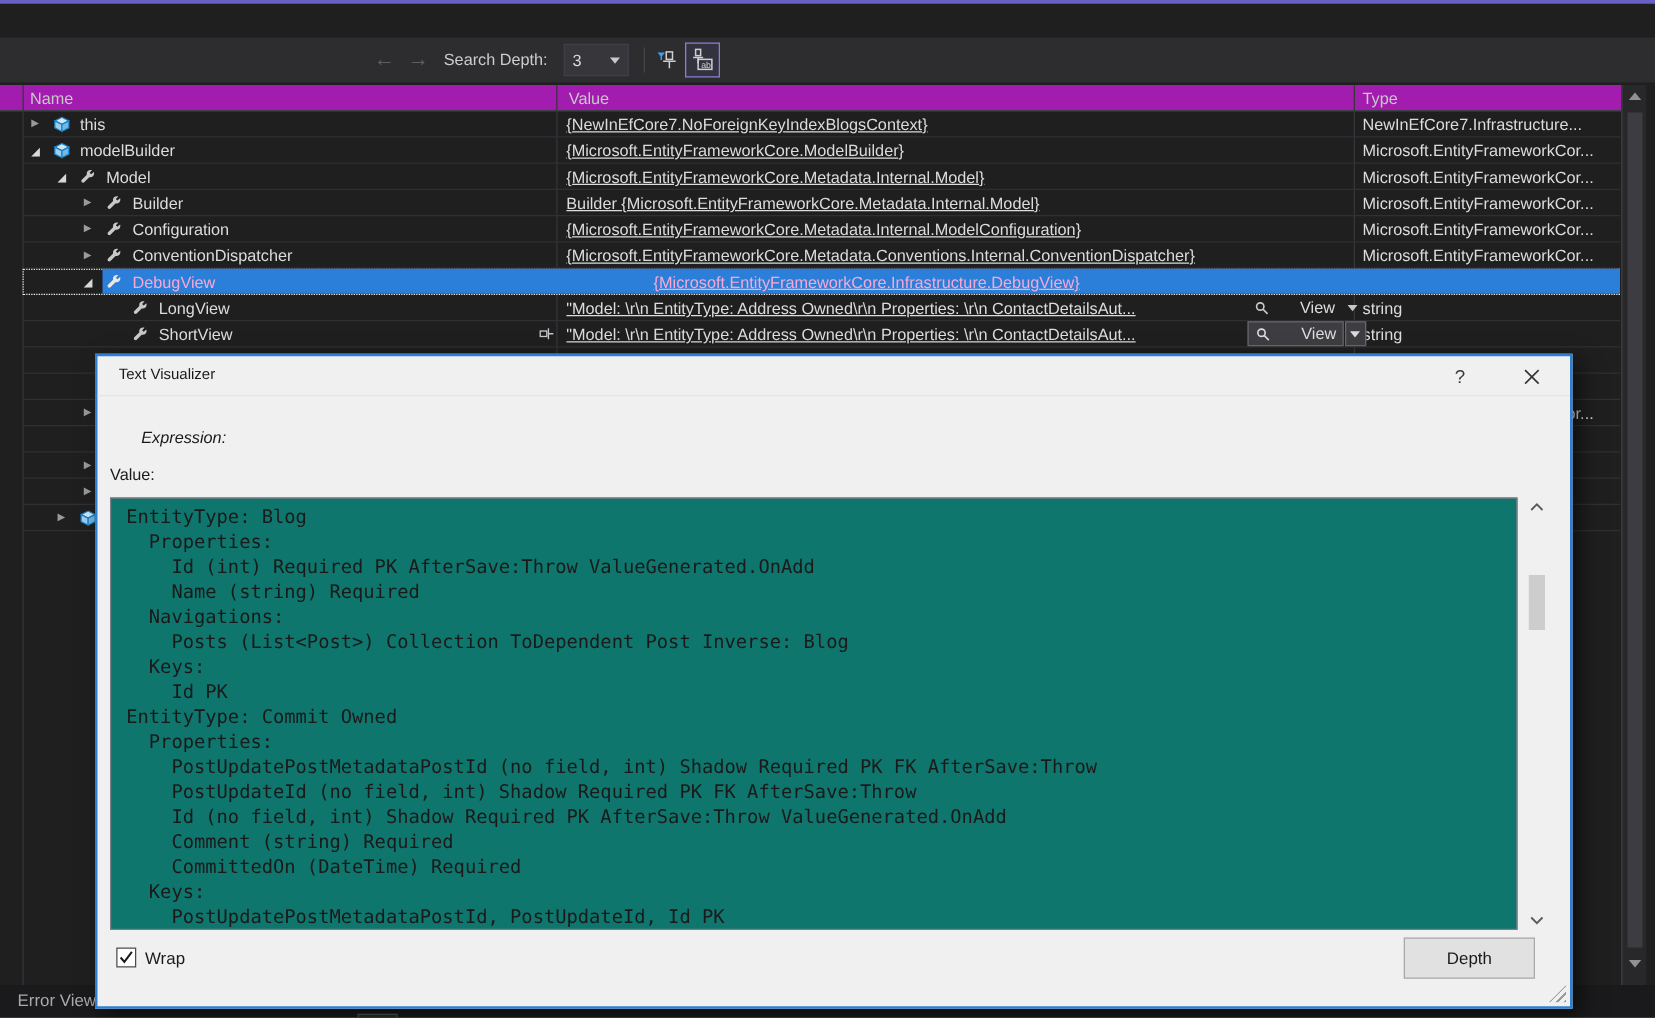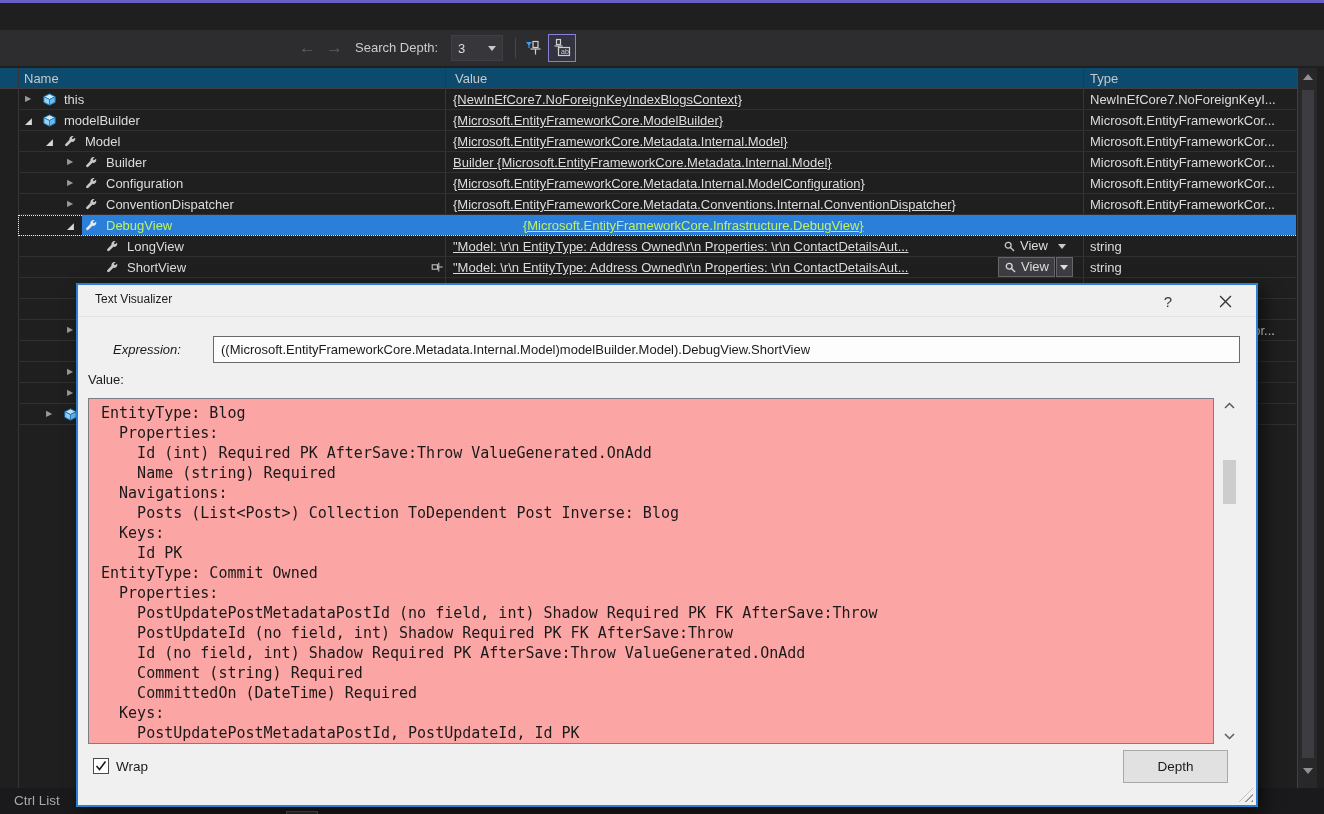--- a/index.html
+++ b/index.html
@@ -28,44 +28,44 @@
   .sb-chev{display:flex;align-items:center;margin-right:6px;}
   .navarrow{position:absolute;top:6px;font-size:17px;color:#5F5F5F;line-height:24px;}
   .depth-label{position:absolute;left:355px;top:0;height:36px;line-height:36px;font-size:13px;color:#CCCCCC;}
   .depth-select{position:absolute;left:451px;top:5px;width:52px;height:26px;background:#37373B;
                 border:1px solid #3F3F46;display:flex;align-items:center;padding:0 6px;}
   .depth-select .val{flex:1;font-size:13px;color:#DCDCDC;}
   .tsep{position:absolute;left:515px;top:8px;width:1px;height:20px;background:#46464A;}
   .pinbtn{position:absolute;top:4px;width:28px;height:28px;display:flex;align-items:center;justify-content:center;}
   .pinbtn.sel{border:1px solid #8A7FD6;background:#333340;}
   
-  .ghead{position:absolute;left:0;top:68px;width:1297px;height:21px;background:#0c4a6e;
+  .ghead{position:absolute;left:0;top:68px;width:1297px;height:21px;background:#a21caf;
          border-bottom:1px solid #3F3F46;font-size:13px;color:#C8C8C8;}
   .ghead span{position:absolute;top:3px;}
   .vline{position:absolute;top:68px;height:720px;width:1px;background:#36363A;z-index:1;}
   .row{position:absolute;left:18px;width:1278px;height:21px;border-bottom:1px solid #303034;
        z-index:2;font-size:13px;color:#DCDCDC;}
   .row.selected{outline:1px dotted #E8E8E8;outline-offset:-1px;}
   .selbg{position:absolute;left:64px;right:0;top:0;bottom:0;background:#2B7FD9;}
-  .row.selected .cell,.row.selected .cname{color:#bef264;position:relative;}
+  .row.selected .cell,.row.selected .cname{color:#f9a8d4;position:relative;}
   .exp{position:absolute;top:3px;font-size:8px;color:#9A9A9A;line-height:14px;}
   .exp.e{color:#D8D8D8;font-size:9px;top:4px;}
   .exp0{left:7px}.exp1{left:28px}.exp2{left:49px}
   .ric{position:absolute;top:3px;width:15px;height:15px;}
   .ico0{left:24px}.ico1{left:45px}.ico2{left:66px}.ico3{left:87px}
   .cname{position:absolute;top:3px;white-space:nowrap;}
   .nm0{left:46px}.nm1{left:67px}.nm2{left:88px}.nm3{left:109px}
   .cell{position:absolute;top:3px;white-space:nowrap;overflow:hidden;}
   .cvalue{left:435px;width:625px;text-decoration:underline;}
   .cvalue.short{width:538px;}
   .ctype{left:1072px;width:208px;}
   .viewgrp{position:absolute;left:980px;top:0;height:20px;display:flex;align-items:center;z-index:3;}
   .view-main{display:flex;align-items:center;gap:4px;height:20px;padding:0 5px;}
   .view-main.active{background:#3E3E42;border:1px solid #66666B;}
-  .view-label{font-size:13px;color:#DCDCDC;position:relative;top:-1px;}
+  .view-label{font-size:13px;color:#DCDCDC;position:relative;top:-1px;margin-left:20px;}
   .view-chev{width:17px;height:20px;display:flex;align-items:center;justify-content:center;margin-left:1px;}
   .view-chev.active{background:#3E3E42;border:1px solid #66666B;}
   .rowpin{position:absolute;left:412px;top:3px;}
   
   .vscroll{position:absolute;left:1297px;top:68px;width:20px;height:720px;background:#28282B;
            border-left:1px solid #3F3F46;z-index:2;}
   .vthumb{position:absolute;left:4px;top:22px;width:12px;height:668px;background:#3C3C41;}
   .scroll-ic{position:absolute;left:0;width:20px;display:flex;justify-content:center;}
   .tri-up{width:0;height:0;border-left:5px solid transparent;border-right:5px solid transparent;
           border-bottom:6px solid #909095;}
@@ -80,21 +80,21 @@
           border:2px solid #2D7FD4;box-shadow:6px 6px 16px rgba(0,0,0,.55);z-index:10;color:#1A1A1A;}
   .dtitle{position:absolute;left:17px;top:7px;font-size:12px;color:#1A1A1A;}
   .dhelp{position:absolute;left:1078px;top:5px;width:24px;height:22px;font-size:15px;color:#3A3A3A;
          display:flex;align-items:center;justify-content:center;}
   .dclose{position:absolute;left:1134px;top:5px;width:26px;height:22px;display:flex;align-items:center;justify-content:center;}
   .dtline{position:absolute;left:0;top:31px;width:100%;height:1px;background:#E4E4E4;}
   .dlabel{position:absolute;font-size:13px;color:#1A1A1A;}
   .dexpr{position:absolute;left:135px;top:51px;width:1027px;height:27px;border:1px solid #696969;
          background:#FDFDFD;font-size:13px;color:#1B1B1B;padding:0 7px;outline:none;
          font-family:"Liberation Sans",sans-serif;}
-  .textpane{position:absolute;left:10px;top:113px;width:1126px;height:346px;background:#fca5a5;
+  .textpane{position:absolute;left:10px;top:113px;width:1126px;height:346px;background:#0f766e;
             border:1px solid #7A7E87;overflow:hidden;}
   .textpane pre{margin:0;padding:4px 8px 0 12px;font-family:"DejaVu Sans Mono","Liberation Mono",monospace;
                 font-size:15px;line-height:20px;color:#1A1A1A;white-space:pre;}
   .dscroll{position:absolute;left:1143px;top:113px;width:17px;height:346px;background:#F0F0F0;}
   .dthumb{position:absolute;left:2px;top:62px;width:13px;height:44px;background:#CDCDCD;}
   .dsic{position:absolute;left:0;width:17px;display:flex;justify-content:center;}
   .wrapbox{position:absolute;left:15px;top:473px;width:16px;height:16px;background:#FFFFFF;
            border:1px solid #4A4A4A;display:flex;align-items:center;justify-content:center;}
   .wrapbox .checkmark{display:none;}
   .wrapbox.checked .checkmark{display:block;}
@@ -155,21 +155,21 @@
 
   <div class="row" style="top:89px;">
     <span class="exp exp0">▶</span>
     <span class="ric ico0"><svg width="15" height="15" viewBox="0 0 16 16">
           <polygon points="8,2 14,5 8,8 2,5" fill="#CFE8F6" stroke="#1C80C4"></polygon>
           <polygon points="2,5 8,8 8,14 2,11" fill="#9CCFEE" stroke="#1C80C4"></polygon>
           <polygon points="14,5 8,8 8,14 14,11" fill="#6FB8E8" stroke="#1C80C4"></polygon>
         </svg></span>
     <span class="cname nm0">this</span>
     <span class="cell cvalue">{NewInEfCore7.NoForeignKeyIndexBlogsContext}</span>
-    <span class="cell ctype">NewInEfCore7.NoForeignKeyI...</span>
+    <span class="cell ctype">NewInEfCore7.Infrastructure...</span>
   </div>
   <div class="row" style="top:110px;">
     <span class="exp e exp0">◢</span>
     <span class="ric ico0"><svg width="15" height="15" viewBox="0 0 16 16">
           <polygon points="8,2 14,5 8,8 2,5" fill="#CFE8F6" stroke="#1C80C4"></polygon>
           <polygon points="2,5 8,8 8,14 2,11" fill="#9CCFEE" stroke="#1C80C4"></polygon>
           <polygon points="14,5 8,8 8,14 14,11" fill="#6FB8E8" stroke="#1C80C4"></polygon>
         </svg></span>
     <span class="cname nm0">modelBuilder</span>
     <span class="cell cvalue">{Microsoft.EntityFrameworkCore.ModelBuilder}</span>
@@ -295,39 +295,38 @@
     <span class="scroll-ic" style="top:6px;">
         <span class="tri-up"></span>
       </span>
     <span class="vthumb"></span>
     <span class="scroll-ic" style="top:700px;">
         <span class="tri-dn"></span>
       </span>
   </div>
 
   <div class="bottombar">
-    <span class="errlist">Ctrl List</span>
+    <span class="errlist">Error View</span>
     <span class="peek"></span>
   </div>
 
   <div class="dialog">
     <span class="dtitle">Text Visualizer</span>
     <span class="dhelp">
         <span>?</span>
       </span>
     <span class="dclose">
       <svg width="13" height="13" viewBox="0 0 12 12" stroke="#333333" stroke-width="1.2">
         <line x1="1" y1="1" x2="11" y2="11"></line>
           <line x1="11" y1="1" x2="1" y2="11"></line>
       </svg>
     </span>
     <span class="dtline"></span>
 
     <span class="dlabel" style="left:35px;top:57px;font-style:italic;">Expression:</span>
-    <input class="dexpr" readonly="" value="((Microsoft.EntityFrameworkCore.Metadata.Internal.Model)modelBuilder.Model).DebugView.ShortView" style="">
 
     <span class="dlabel" style="left:10px;top:87px;">Value:</span>
     <div class="textpane">
       <pre>EntityType: Blog
   Properties:
     Id (int) Required PK AfterSave:Throw ValueGenerated.OnAdd
     Name (string) Required
   Navigations:
     Posts (List&lt;Post&gt;) Collection ToDependent Post Inverse: Blog
   Keys:

